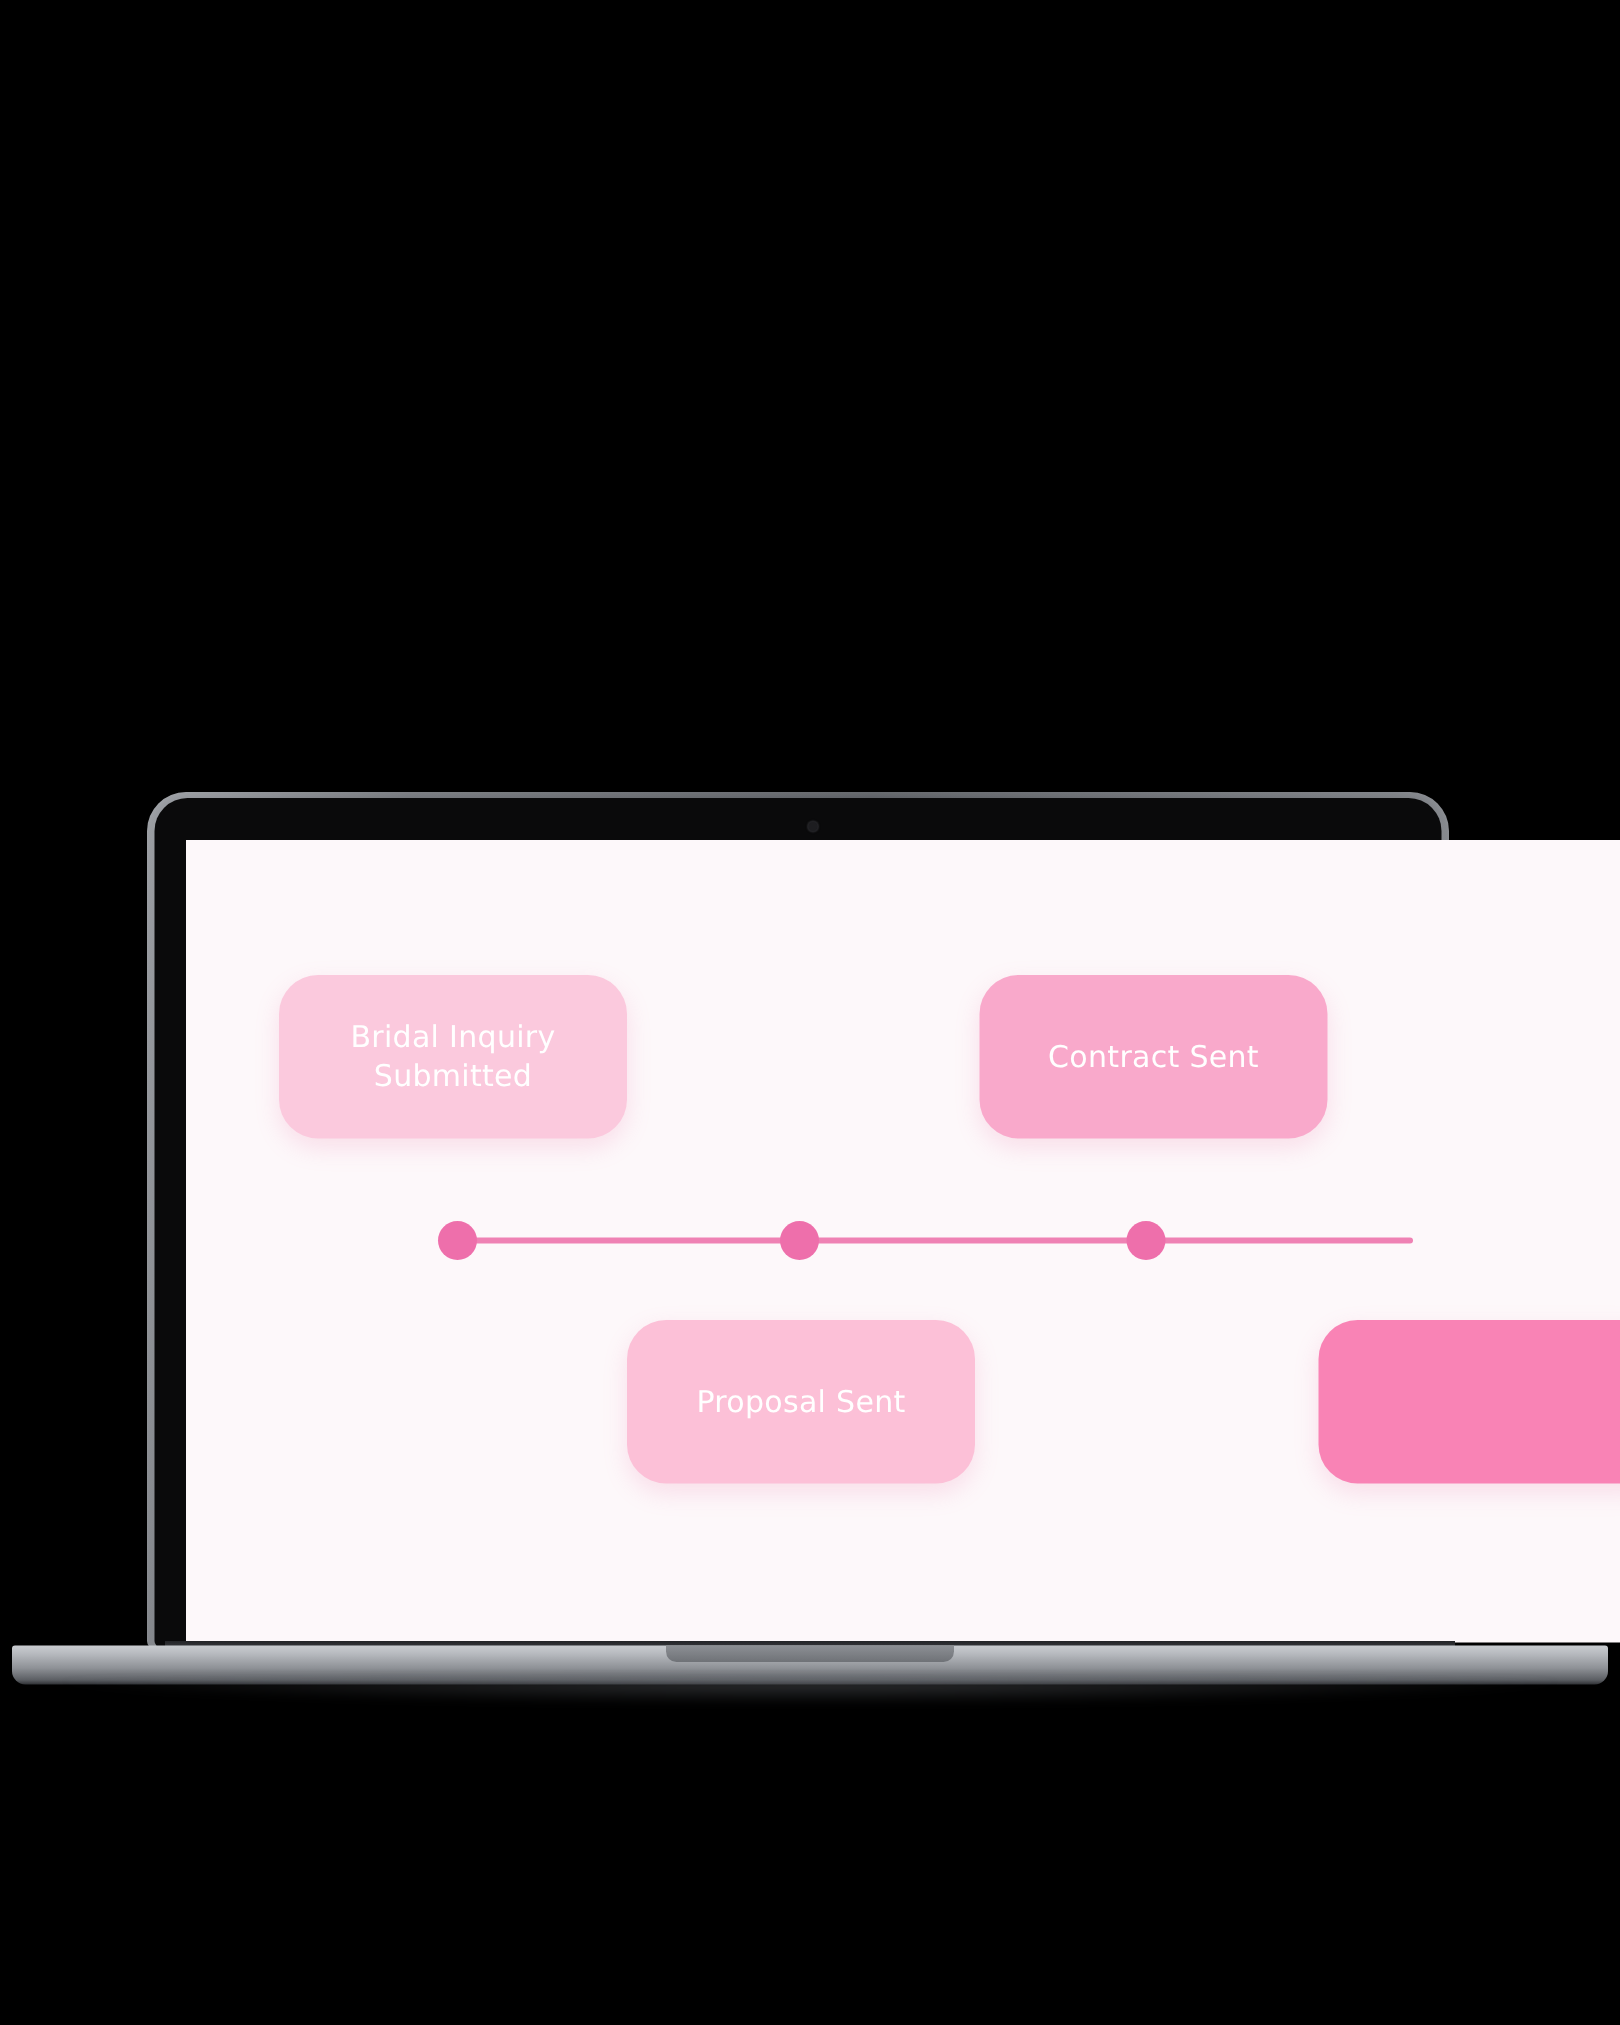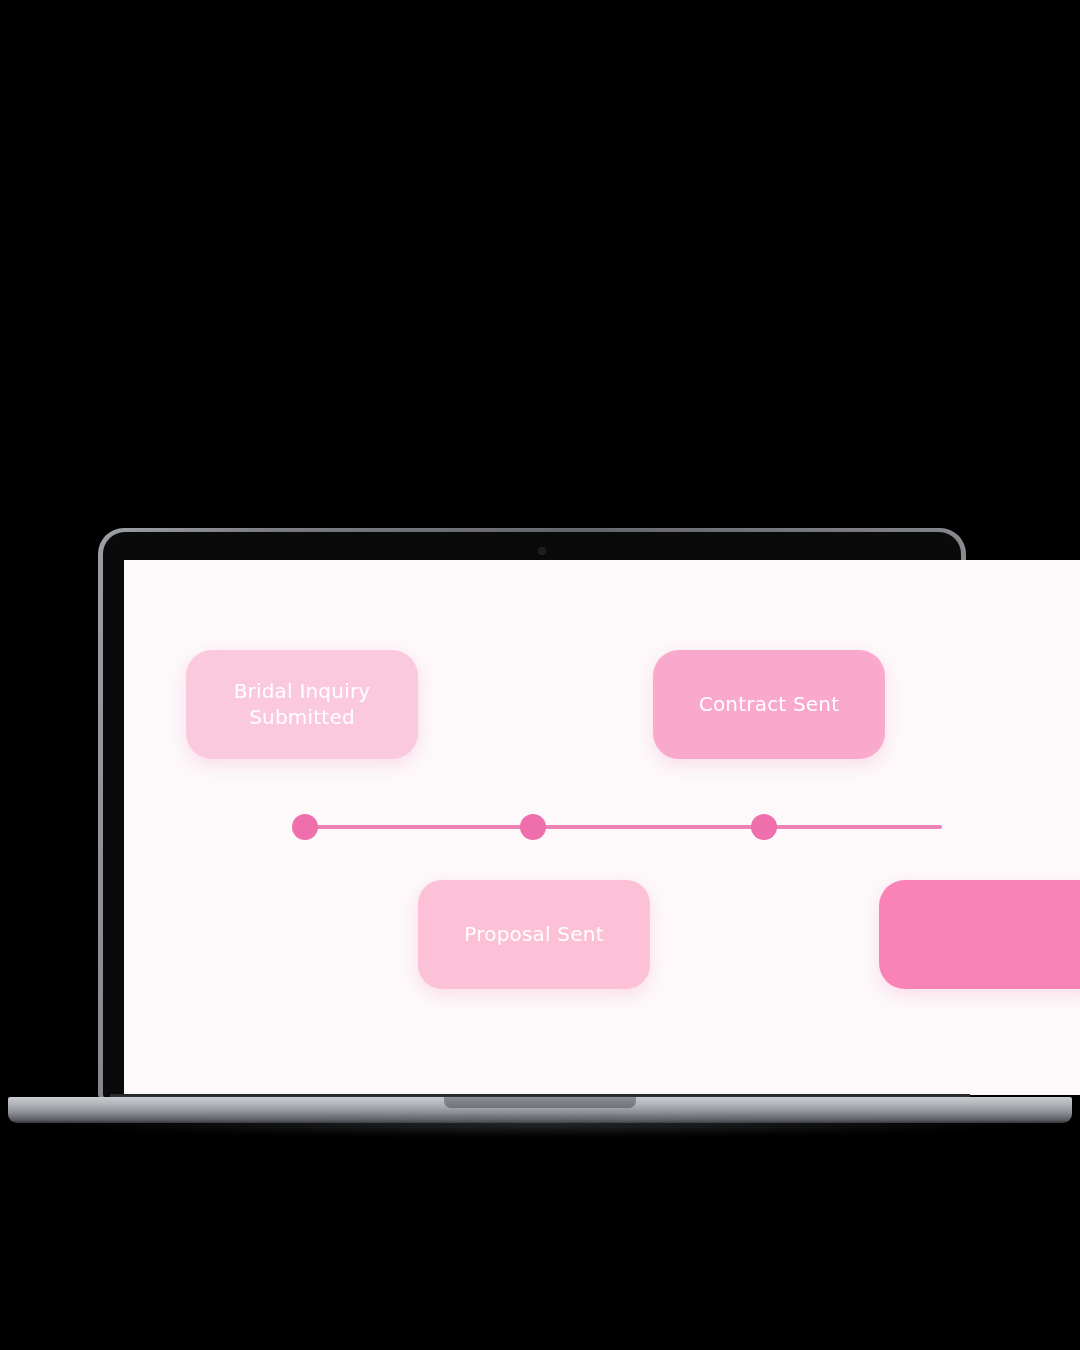--- a/index.html
+++ b/index.html
@@ -147,21 +147,20 @@
   }
   #card-0 {
     left: 62px; top: 90px;
     width: 232px; height: 109px;
     background: #fbc9dd;
   }
   #card-1 {
     left: 294px; top: 320px;
     width: 232px; height: 109px;
     background: #fcc0d7;
-    border-radius: 24px;
   }
   #card-2 {
     left: 529px; top: 90px;
     width: 232px; height: 109px;
     background: #f9a9cb;
     text-align: center;
   }
   #card-3 {
     left: 755px; top: 320px;
     width: 232px; height: 109px;

